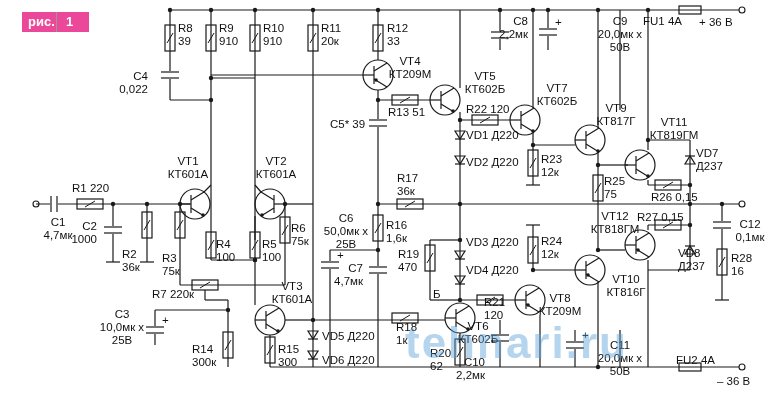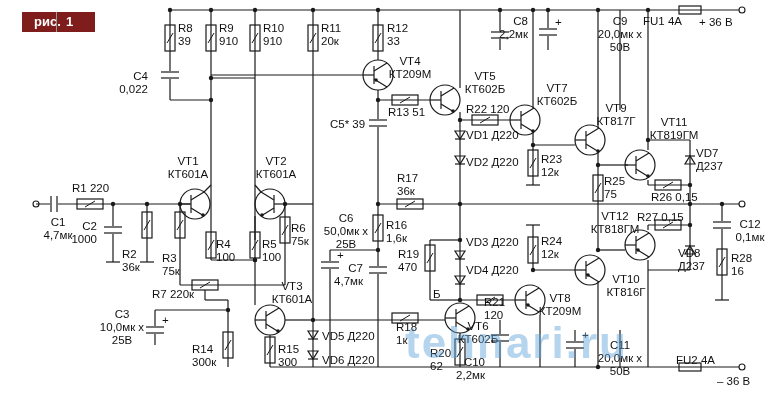--- a/index.html
+++ b/index.html
@@ -3,21 +3,21 @@
 <meta charset="utf-8">
 <style>
   html,body{margin:0;padding:0;background:#ffffff;}
   body{width:783px;height:401px;overflow:hidden;font-family:"Liberation Sans",sans-serif;}
   #wrap{position:relative;width:783px;height:401px;}
   svg{position:absolute;left:0;top:0;}
   .w{stroke:#1a1a1a;stroke-width:1.2;fill:none;}
   .thin{stroke:#1a1a1a;stroke-width:1;fill:none;}
   .dot{fill:#1a1a1a;}
   .lbl{font-family:"Liberation Sans",sans-serif;font-size:11.5px;fill:#111;}
-  .badge{position:absolute;left:22px;top:12px;width:67px;height:20px;background:#7f1d1d;color:#fff;font-family:"Liberation Sans",sans-serif;font-weight:bold;font-size:13px;line-height:20px;padding-left:6px;}
+  .badge{position:absolute;left:22px;top:12px;width:67px;height:20px;background:#ec4899;color:#fff;font-family:"Liberation Sans",sans-serif;font-weight:bold;font-size:13px;line-height:20px;}
   .badge span{padding-left:6px;}
   .badge .sep{position:absolute;left:34px;top:0;width:1px;height:20px;background:#999;}
   .badge .num{position:absolute;left:38px;top:0;}
   .wm{position:absolute;left:405px;top:318px;font-family:"Liberation Sans",sans-serif;font-weight:bold;font-size:44px;color:rgba(90,160,215,0.45);letter-spacing:2px;}
 </style>
 </head>
 <body>
 
 <div id="wrap">
   <div class="badge">

